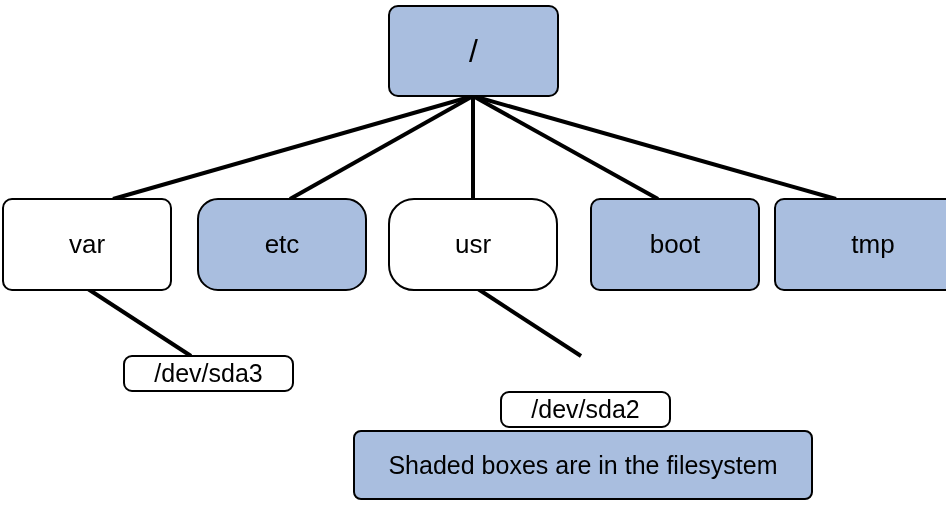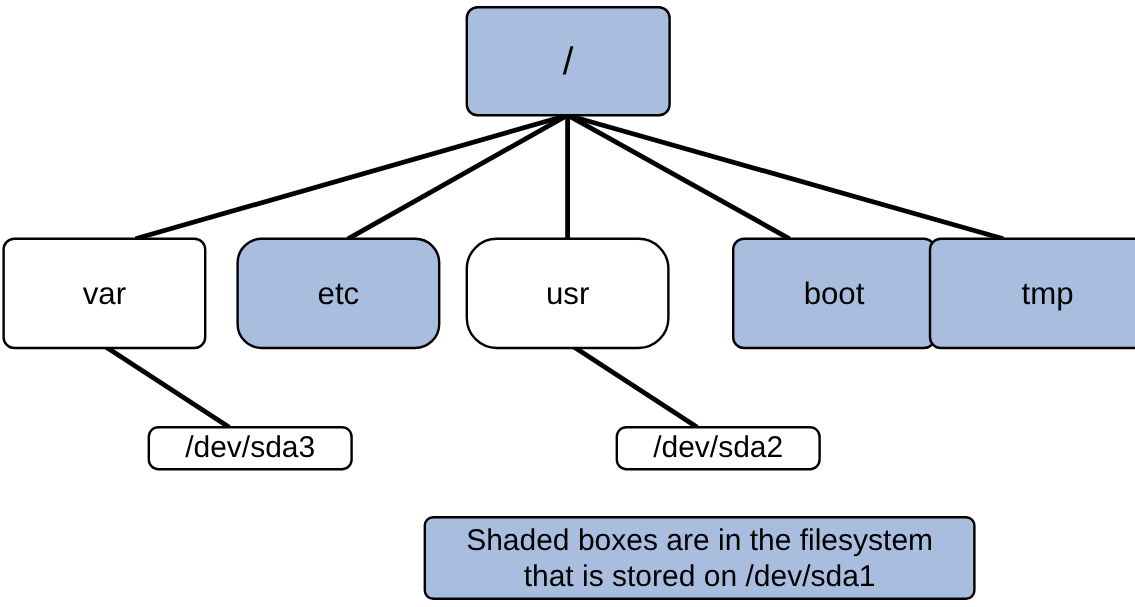--- a/index.html
+++ b/index.html
@@ -37,37 +37,37 @@
   }
   .node.root {
     left: 388px; top: 5px;
     width: 171px; height: 92px;
     font-size: 32px;
   }
   .node.child { top: 198px; width: 170px; height: 93px; }
   .node.var  { left: 2px;   }
   .node.etc  { left: 197px; border-radius: 21px; }
   .node.usr  { left: 388px; border-radius: 26px; }
-  .node.boot { left: 610px; }
+  .node.boot { left: 590px; }
   .node.tmp  { left: 774px; width: 198px; }
   .device {
     position: absolute;
     box-sizing: border-box;
     top: 355px;
     width: 171px; height: 37px;
     border: 2px solid #000000;
     border-radius: 9px;
     background: #ffffff;
     display: flex;
     align-items: center;
     justify-content: center;
     font-size: 25px;
   }
   .device.sda3 { left: 123px; }
-  .device.sda2 { left: 513px; }
+  .device.sda2 { left: 500px; margin-top: 36px; }
   .legend {
     position: absolute;
     left: 353px; top: 430px;
     width: 460px; height: 70px;
     box-sizing: border-box;
     border: 2.5px solid #000000;
     border-radius: 8px;
     background: #a9bedf;
     display: flex;
     flex-direction: column;
@@ -118,14 +118,13 @@
 <div class="device sda3">
   <span>/dev/sda3</span>
 </div>
 
 <div class="device sda2">
   <span>/dev/sda2</span>
 </div>
 
 <div class="legend">
   <span>Shaded boxes are in the filesystem</span>
-  <span>that is stored on /dev/sda1</span>
 </div>
 
 </body></html>

